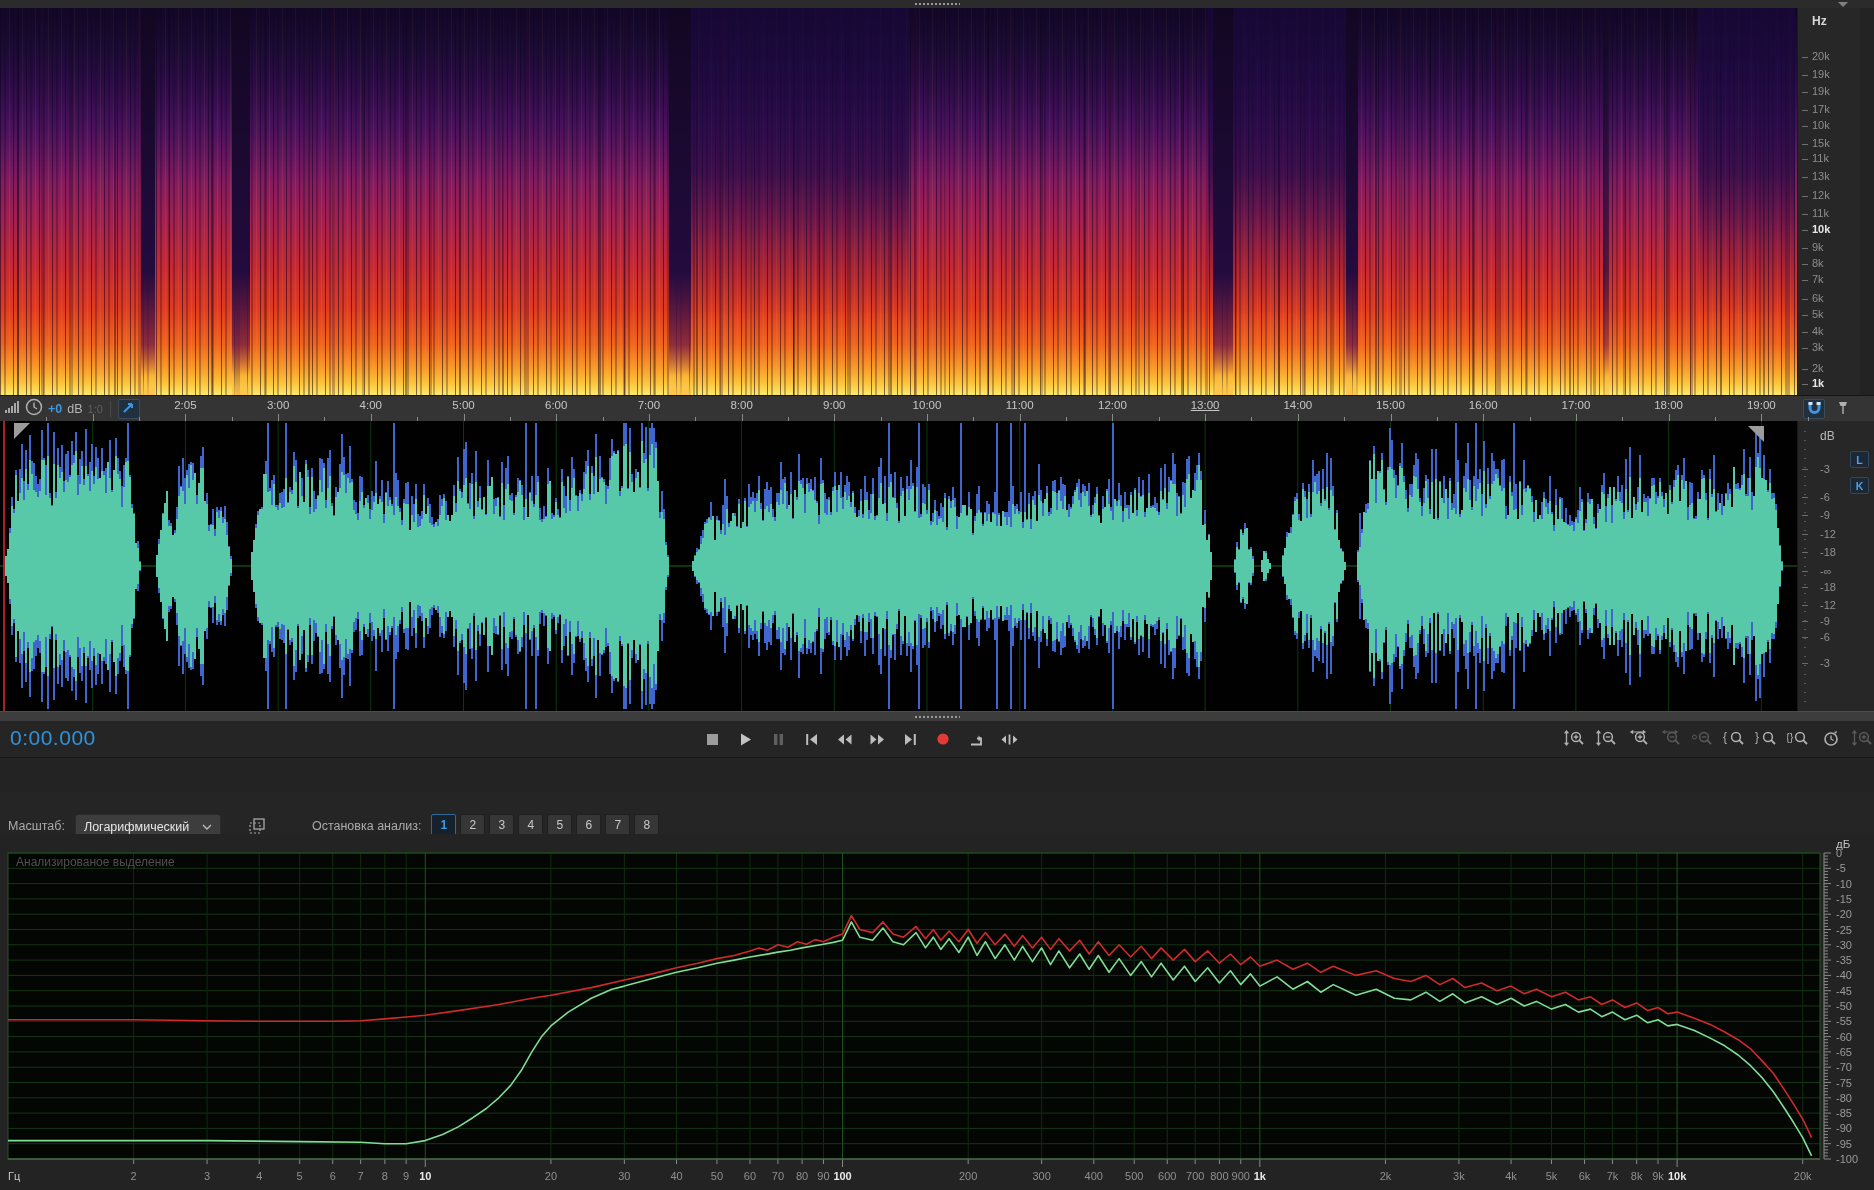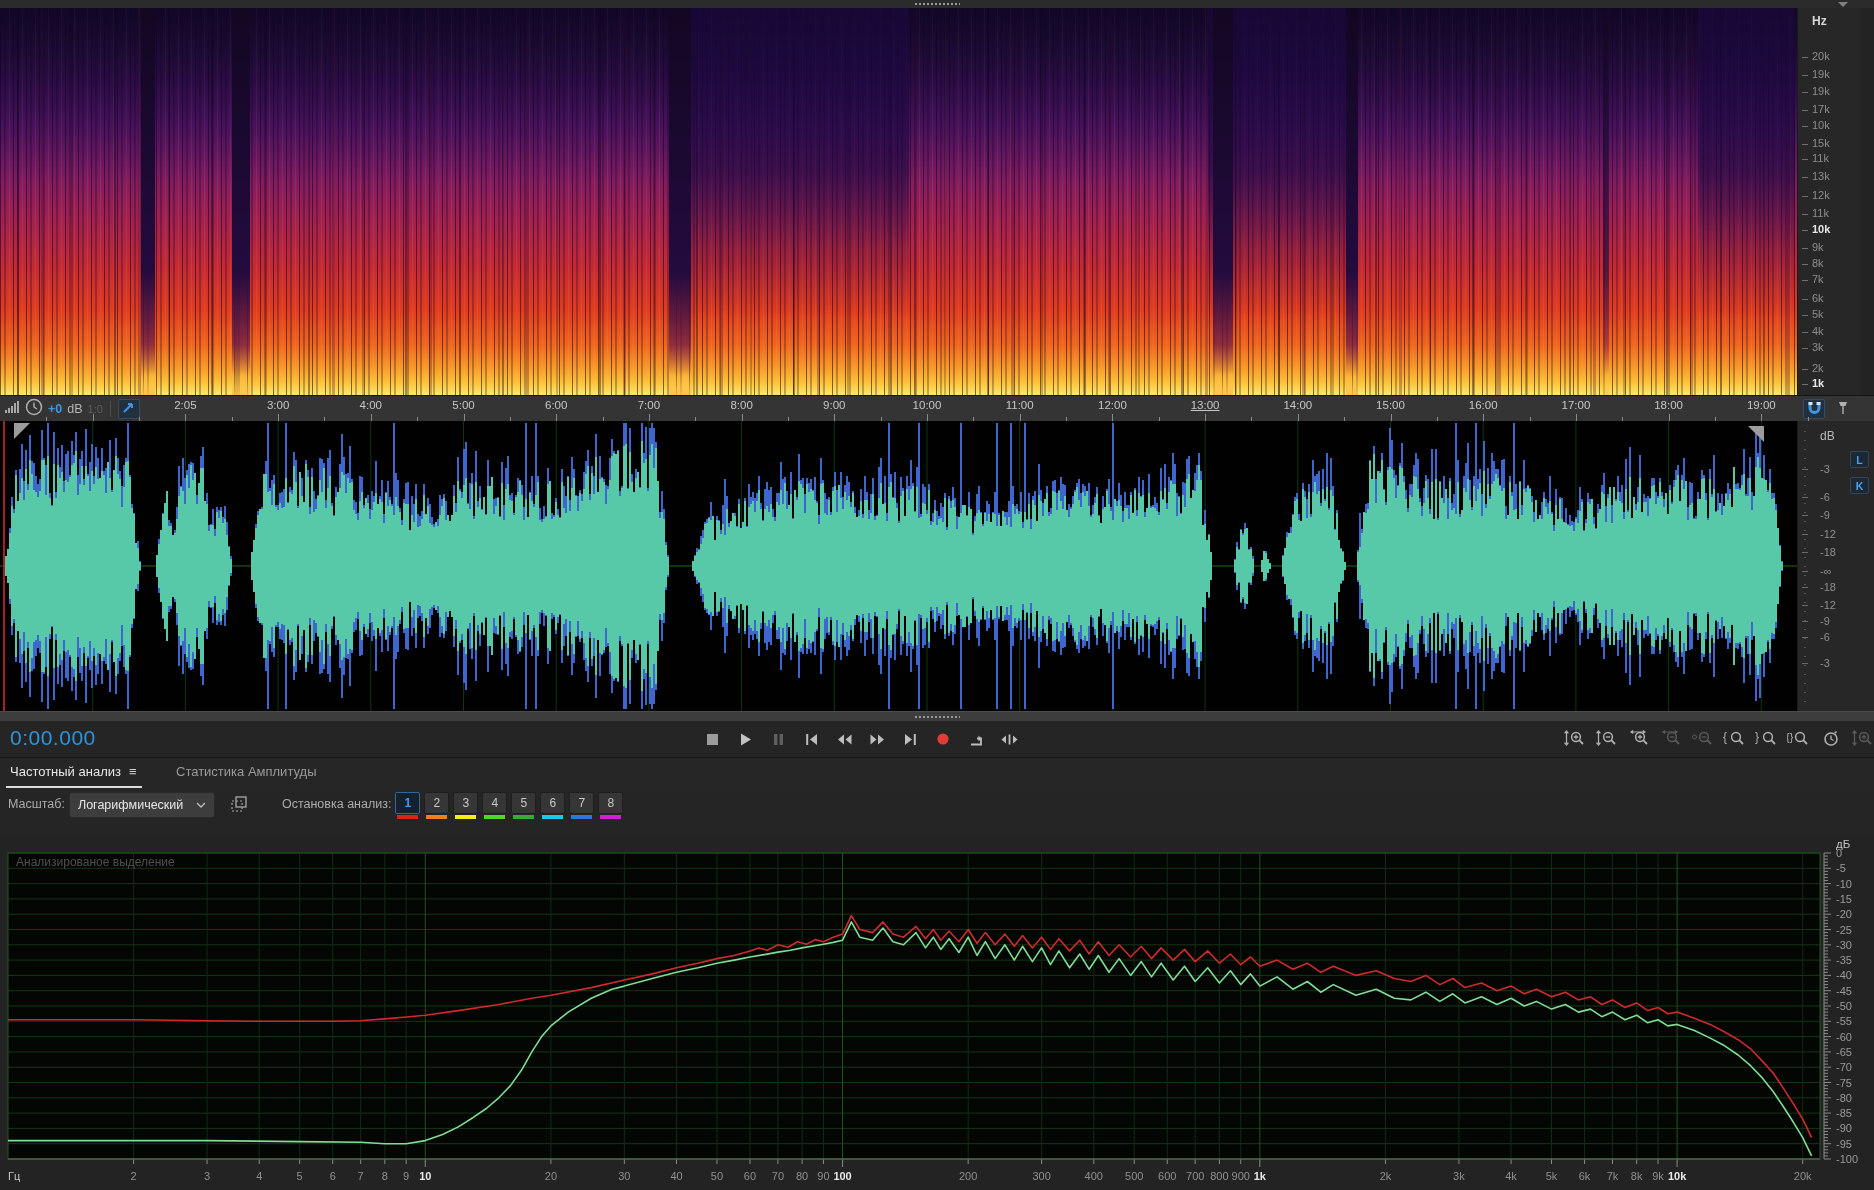--- a/index.html
+++ b/index.html
@@ -85,21 +85,21 @@
 
   
   #controls-row{left:0;top:792px;width:1874px;height:42px;background:#252525;}
   .ctl-label{color:#ababab;font-size:12.5px;}
   #scale-select{display:flex;align-items:center;justify-content:space-between;width:128px;height:24px;background:#3d3d3d;
     border:1px solid #2a2a2a;border-radius:3px;padding:0 8px;color:#e6e6e6;font-size:12.5px;}
   .freeze-btn{position:relative;width:23px;height:20px;background:#363636;border:1px solid #1f1f1f;border-radius:2px;
     color:#c9c9c9;font-size:12px;display:flex;align-items:center;justify-content:center;}
   .freeze-btn.active{background:#15222e;border-color:#2e689c;color:#3f9be4;font-weight:bold;}
   .freeze-strip{position:absolute;left:1px;top:22px;width:21px;height:4px;}
-  #controls-inner{position:absolute;left:8px;top:0;display:flex;align-items:flex-start;gap:4px;justify-content:center;}
+  #controls-inner{position:absolute;left:8px;top:22px;display:flex;align-items:flex-start;gap:10px;justify-content:center;}
 
   
   #chart-wrap{left:0;top:834px;width:1874px;height:356px;background:#232323;}
   #chart-svg{position:absolute;left:0;top:0;}
   text{font-family:"Liberation Sans",sans-serif;}
 </style>
 </head>
 <body>
 
 <div id="stage">
@@ -464,30 +464,20 @@
           <svg width="24" height="18">
             <path d="M3.5 1 v14 M1.6 3.4 L3.5 1 L5.4 3.4 M1.6 12.6 L3.5 15 L5.4 12.6" stroke="#b0b0b0" stroke-width="1.3" fill="none"></path>
             <circle cx="13" cy="7" r="4.4" fill="none" stroke="#b0b0b0" stroke-width="1.5"></circle>
             <line x1="16.2" y1="10.2" x2="20" y2="14" stroke="#b0b0b0" stroke-width="1.8"></line>
             <path d="M13 4.8 v4.4 M10.8 7 h4.4" stroke="#b0b0b0" stroke-width="1.3"></path>
           </svg>
         </div>
       </div>
   </div>
 
-  <div id="tabs-row" class="abs">
-    <div class="tab active" style="left:10px">
-      <span>Частотный анализ</span>
-      <span class="menu-glyph">≡</span>
-    </div>
-    <div class="tab-underline" style="left:6px;width:136px"></div>
-    <div class="tab inactive" style="left:176px">
-      <span>Статистика Амплитуды</span>
-    </div>
-  </div>
 
   <div id="controls-row" class="abs">
     <div id="controls-inner">
       <span class="ctl-label" style="margin-top:5px">Масштаб:</span>
       <div id="scale-select">
         <span>Логарифмический</span>
         <svg width="10" height="6">
             <path d="M1 1 L5 5 L9 1" stroke="#bbb" stroke-width="1.4" fill="none"></path>
           </svg>
       </div>

